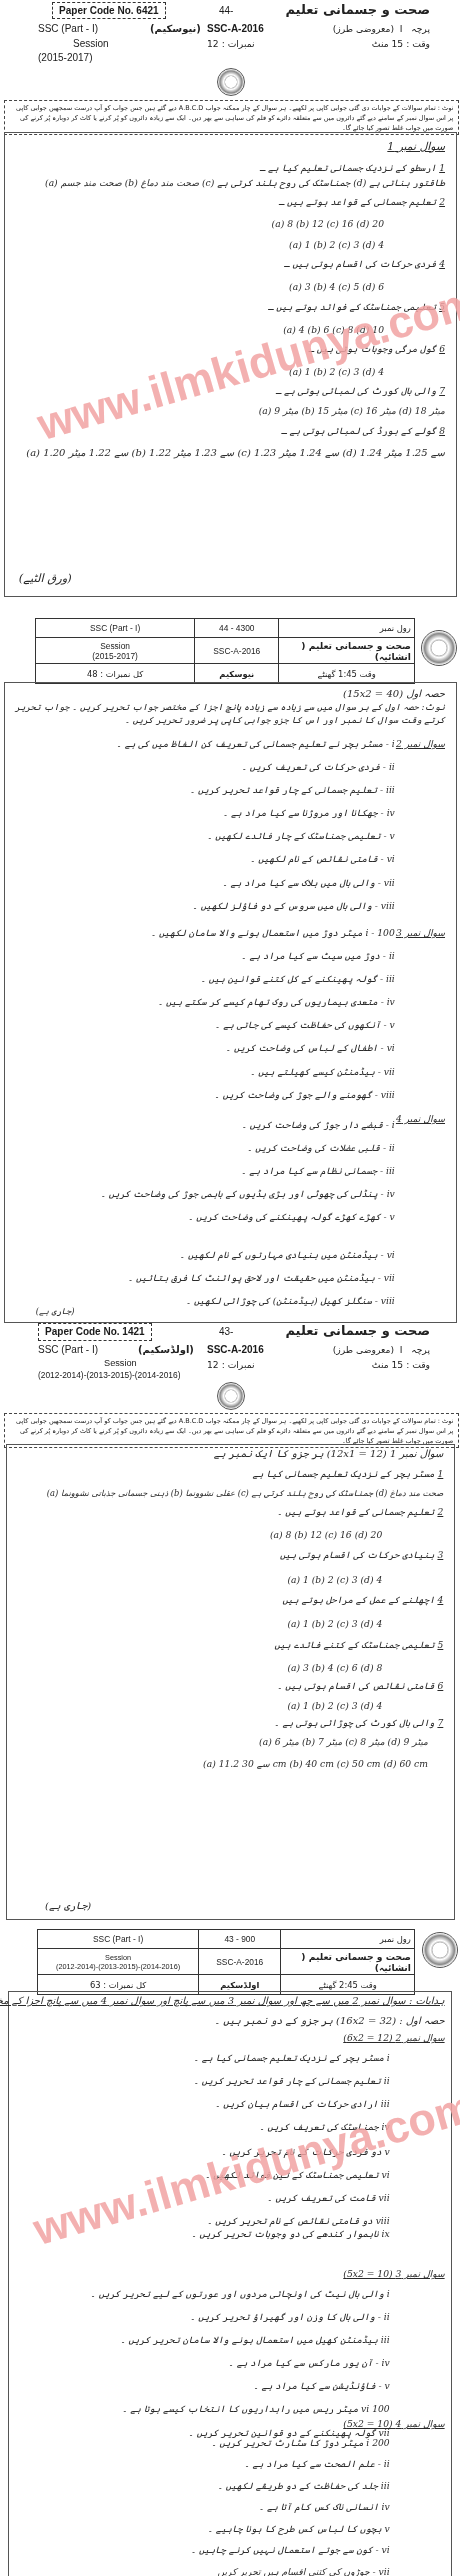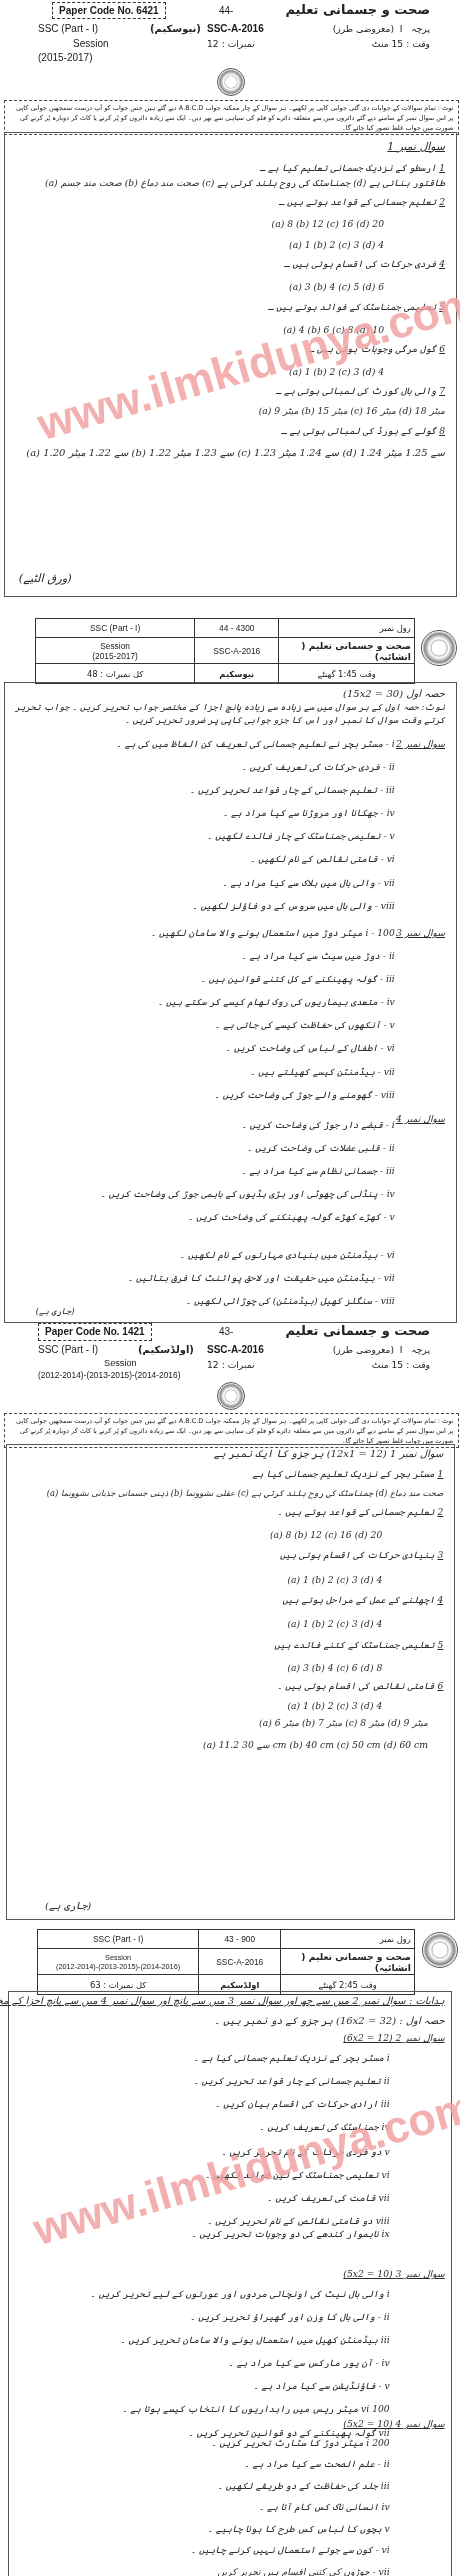--- a/index.html
+++ b/index.html
@@ -110,21 +110,21 @@
       <td class="urdu">کل نمبرات :   48</td>
       <td class="urdu" style="font-weight:bold;">نیوسکیم</td>
       <td class="urdu">وقت   1:45 گھنٹے</td>
     </tr>
   </tbody>
     </table>
 </div>
 <div class="abs logo" style="left:421px;top:630px;width:34px;height:34px;"></div>
 
 <div class="abs ans-box" style="left:3.8px;top:682px;width:453px;height:641px;">
-  <div class="abs hand line" style="right:10.8px;top:4.6px;font-size:10px;">حصہ اول (15x2 = 30)</div>
+  <div class="abs hand line" style="right:10.8px;top:4.6px;font-size:10px;">حصہ اول (15x2 = 40)</div>
   <div class="abs hand" style="right:10.8px;top:18.4px;width:430px;font-size:8.8px;line-height:13px;text-align:right;">نوٹ: حصہ اول کے ہر سوال میں سے زیادہ سے زیادہ پانچ اجزا کے مختصر جواب تحریر کریں ۔ جواب تحریر کرتے وقت سوال کا نمبر اور اس کا جزو جوابی کاپی پر ضرور تحریر کریں ۔</div>
 
   <div class="abs hand line qnum" style="right:10.8px;top:55px;">سوال نمبر 2</div>
   <div class="abs" style="right:61px;top:55px;width:369px;">
     <div class="hand line" style="text-align:right;margin-bottom:10.8px;">i - مسٹر بچر نے تعلیم جسمانی کی تعریف کن الفاظ میں کی ہے ۔</div>
     <div class="hand line" style="text-align:right;margin-bottom:10.8px;">ii - فردی حرکات کی تعریف کریں ۔</div>
     <div class="hand line" style="text-align:right;margin-bottom:10.8px;">iii - تعلیم جسمانی کے چار قواعد تحریر کریں ۔</div>
     <div class="hand line" style="text-align:right;margin-bottom:10.8px;">iv - جھکانا اور مروڑنا سے کیا مراد ہے ۔</div>
     <div class="hand line" style="text-align:right;margin-bottom:10.8px;">v - تعلیمی جمناسٹک کے چار فائدے لکھیں ۔</div>
     <div class="hand line" style="text-align:right;margin-bottom:10.8px;">vi - قامتی نقائص کے نام لکھیں ۔</div>
@@ -204,20 +204,21 @@
 
     <div class="hand line" style="text-align:right;"><span class="qnum">4</span> <span>اچھلنے کے عمل کے مراحل ہوتے ہیں</span></div>
     <div class="hand opts" style="margin:12.3px 61px 9.2px 0;">(a) 1   (b) 2   (c) 3   (d) 4</div>
 
     <div class="hand line" style="text-align:right;"><span class="qnum">5</span> <span>تعلیمی جمناسٹک کے کتنے فائدے ہیں</span></div>
     <div class="hand opts" style="margin:10.8px 61px 7.7px 0;">(a) 3   (b) 4   (c) 6   (d) 8</div>
 
     <div class="hand line" style="text-align:right;"><span class="qnum">6</span> <span>قامتی نقائص کی اقسام ہوتی ہیں ۔</span></div>
     <div class="hand opts" style="margin:7.7px 61px 6.1px 0;">(a) 1   (b) 2   (c) 3   (d) 4</div>
 
+    <div class="hand line" style="text-align:right;"><span class="qnum">7</span> <span>والی بال کورٹ کی چوڑائی ہوتی ہے ۔</span></div>
     <div class="hand opts" style="margin:6.1px 15.4px 6.1px 0;">(a) 6 میٹر (b) 7 میٹر (c) 8 میٹر (d) 9 میٹر</div>
 
     <div class="hand opts" style="margin:10.8px 15.4px 7.7px 0;">(a) 11.2 سے 30 cm (b) 40 cm (c) 50 cm (d) 60 cm</div>
   </div>
 
   <div class="abs hand" style="left:38px;bottom:7.7px;font-size:10px;">(جاری ہے)</div>
 </div>
 
 <div class="abs" style="left:37px;top:1929px;">
   <table class="info" style="width:378px;">

